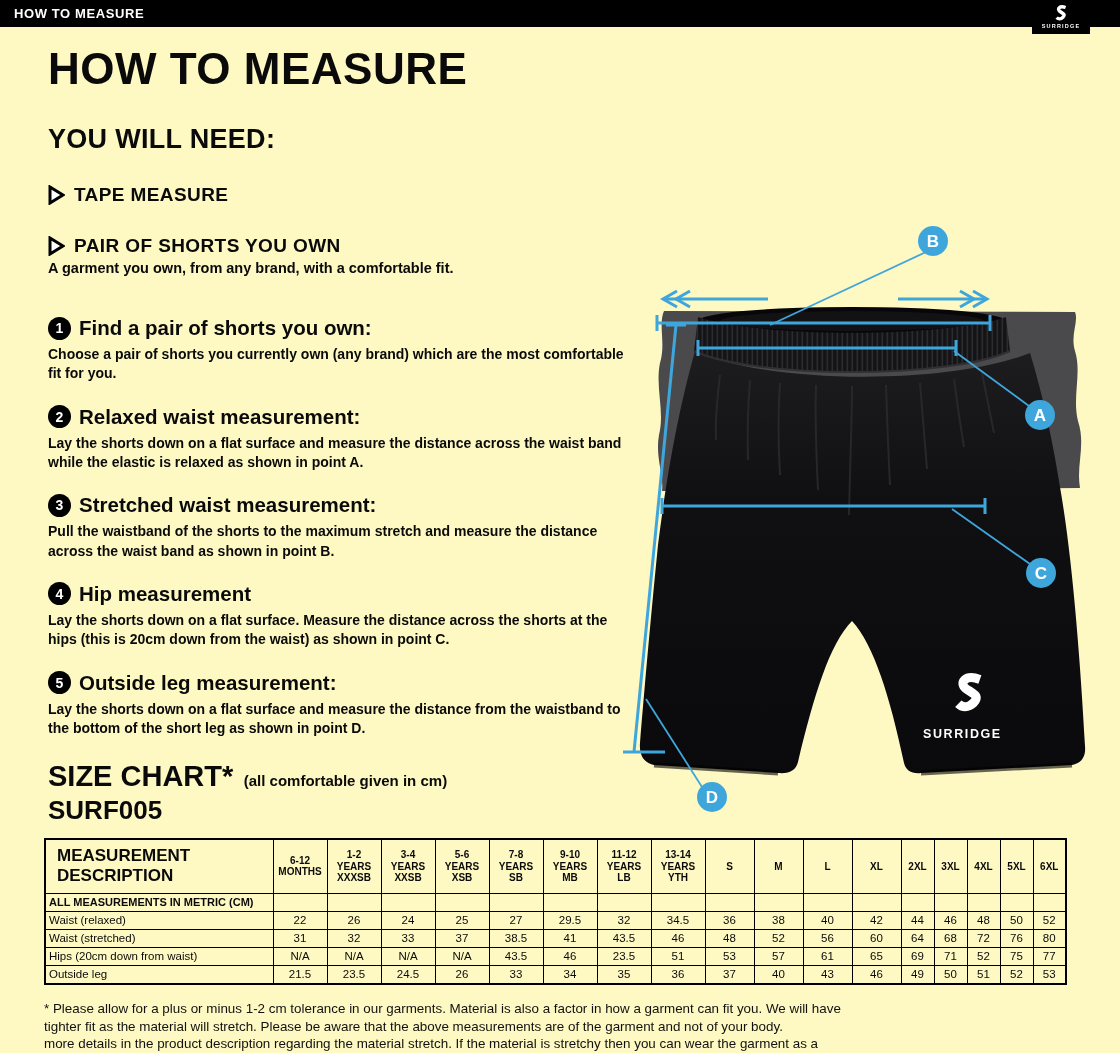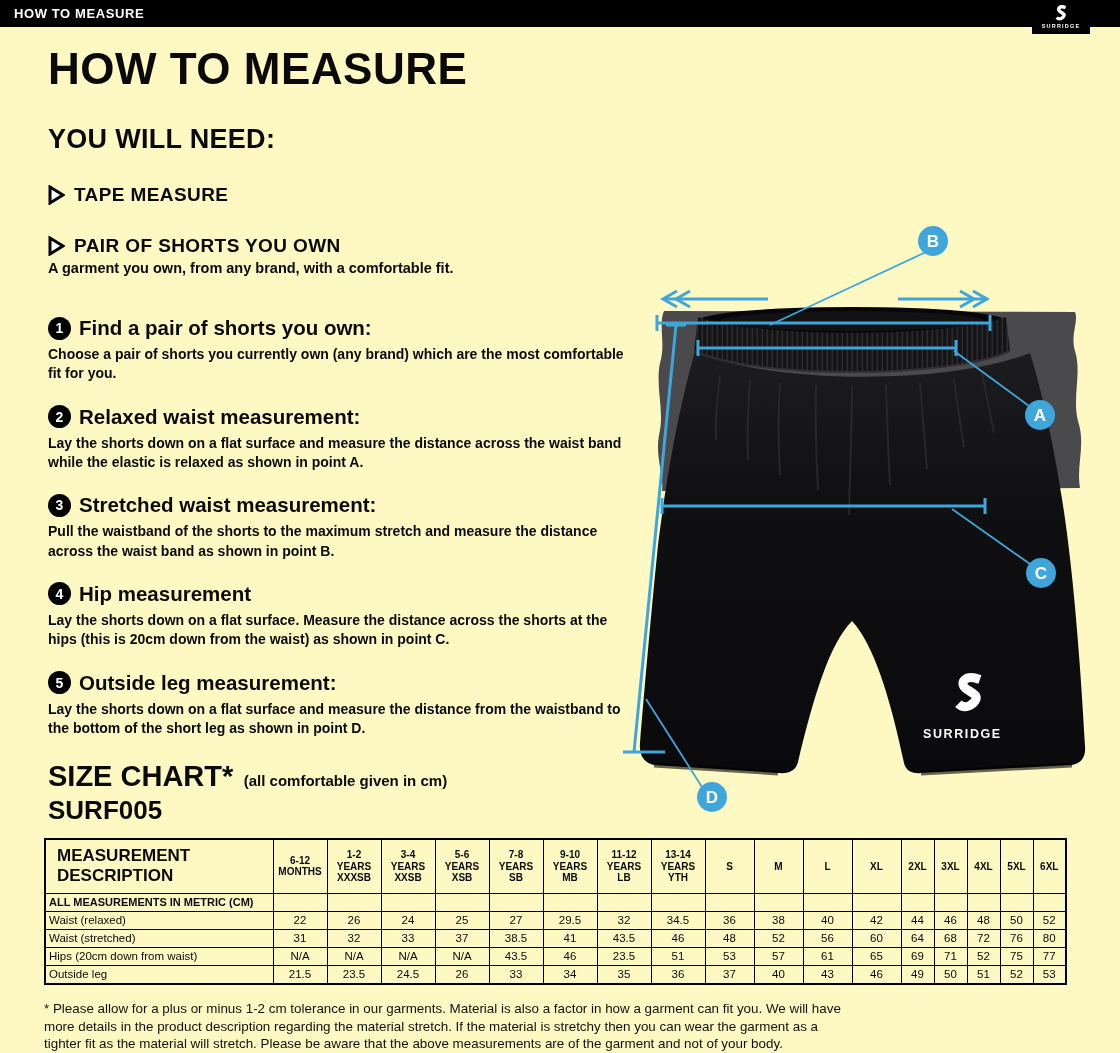--- a/index.html
+++ b/index.html
@@ -437,17 +437,17 @@
           <td>50</td>
           <td>51</td>
           <td>52</td>
           <td>53</td>
         </tr>
       </tbody>
     </table>
 
   <div class="footnote">
     <p>* Please allow for a plus or minus 1-2 cm tolerance in our garments. Material is also a factor in how a garment can fit you. We will have</p>
+    <p>tighter fit as the material will stretch.  Please be aware that the above measurements are of the garment and not of your body.</p>
     <p>more details in the product description regarding the material stretch.  If the material is stretchy then you can wear the garment as a</p>
-    <p>tighter fit as the material will stretch.  Please be aware that the above measurements are of the garment and not of your body.</p>
   </div>
 
 </div>
 
 </body></html>

